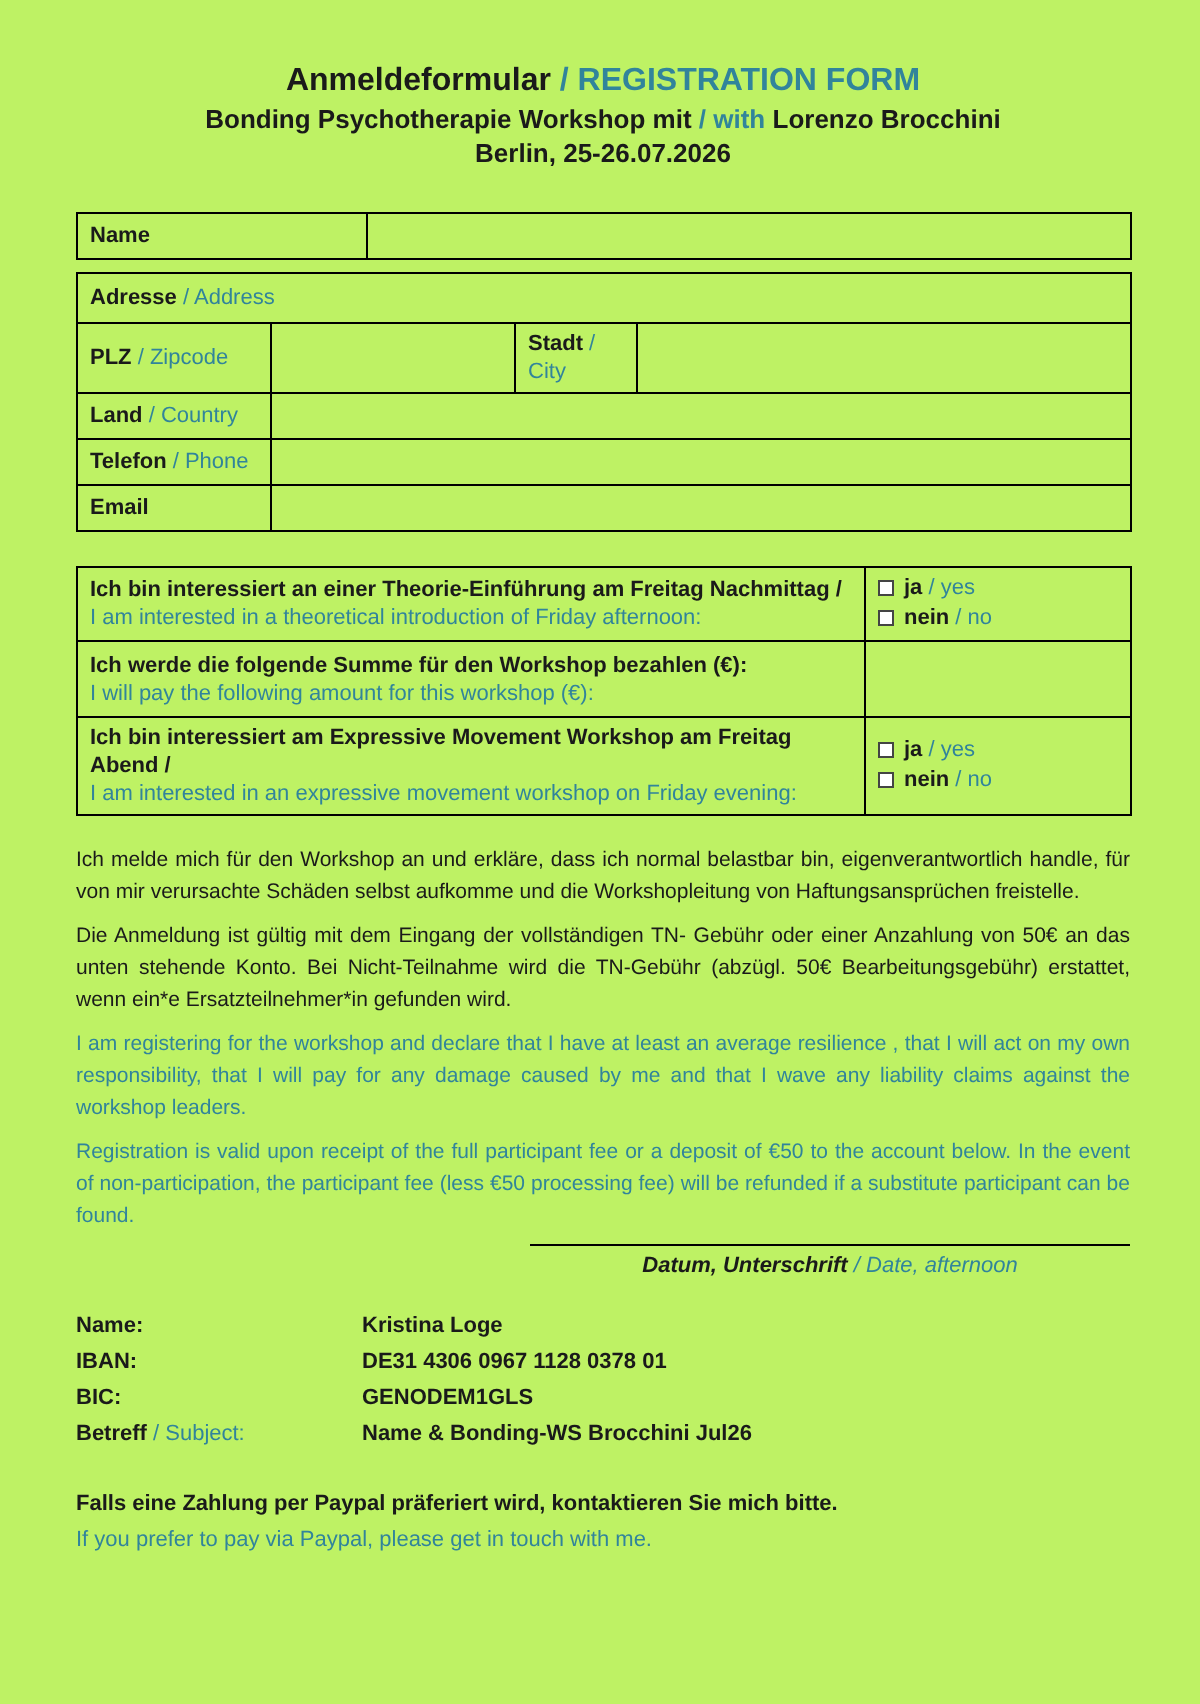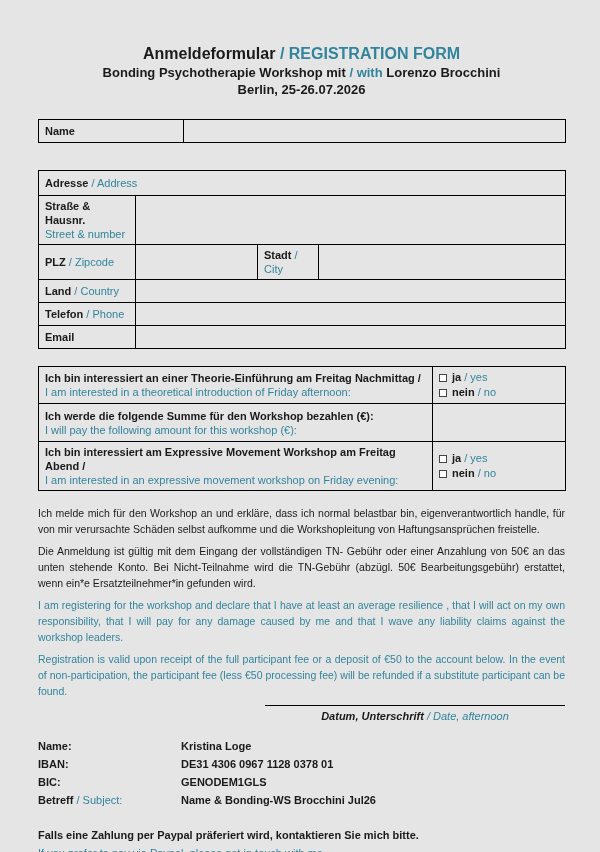--- a/index.html
+++ b/index.html
@@ -4,22 +4,22 @@
 <style>
   * { box-sizing: border-box; }
   html, body { margin: 0; padding: 0; background: #ffffff; }
   body {
     width: 600px; height: 852px;
     font-family: "Liberation Sans", sans-serif;
     color: #1a1a1a;
   }
   .page {
     width: 600px; height: 852px;
-    padding: 43px 35px 0 38px;
-    background: #e5e5e5;
+    padding: 30px 35px 0 38px;
+    background: #bef264;
     overflow: hidden;
   }
   .b { font-weight: bold; }
   .teal { color: #31849B; }
   .it { font-style: italic; }
 
   
   .title-block { text-align: center; }
   .t1 { font-size: 16px; line-height: 21px; font-weight: bold; }
   .t2 { font-size: 13px; line-height: 17px; font-weight: bold; }
@@ -28,21 +28,21 @@
   table { border-collapse: collapse; table-layout: fixed; width: 527px; }
   td {
     border: 1.5px solid #000;
     padding: 3px 6px;
     font-size: 11px;
     line-height: 14px;
     vertical-align: middle;
   }
   .name-tbl { margin-top: 21px; }
   .name-tbl td { height: 23px; }
-  .addr-tbl { margin-top: 27px; border-radius: 32px; }
+  .addr-tbl { margin-top: 6px; border-radius: 32px; }
   .addr-tbl td.h25 { height: 25px; }
   .addr-tbl td.h36 { height: 37px; }
   .addr-tbl td.h23 { height: 23px; }
   .opt-tbl { margin-top: 17px; }
   .opt-tbl td.h38 { height: 38px; }
   .opt-tbl td.h34 { height: 34px; }
   .opt-line { white-space: nowrap; line-height: 15px; }
   .cb {
     display: inline-block;
     width: 8px; height: 8px;
@@ -107,27 +107,20 @@
         <col style="width:97px">
         <col style="width:122px">
         <col style="width:61px">
         <col style="width:247px">
       </colgroup>
     <tbody>
         <tr>
       <td colspan="4" class="h25"><span class="b">Adresse</span><span class="teal"> / Address</span></td>
     </tr>
     <tr>
-      <td class="h36">
-        <div class="b">Straße &amp; Hausnr.</div>
-        <div class="teal">Street &amp; number</div>
-      </td>
-      <td colspan="3"></td>
-    </tr>
-    <tr>
       <td class="h25"><span class="b">PLZ</span><span class="teal"> / Zipcode</span></td>
       <td></td>
       <td><span class="b">Stadt</span><span class="teal"> / City</span></td>
       <td></td>
     </tr>
     <tr>
       <td class="h23"><span class="b">Land</span><span class="teal"> / Country</span></td>
       <td colspan="3"></td>
     </tr>
     <tr>

